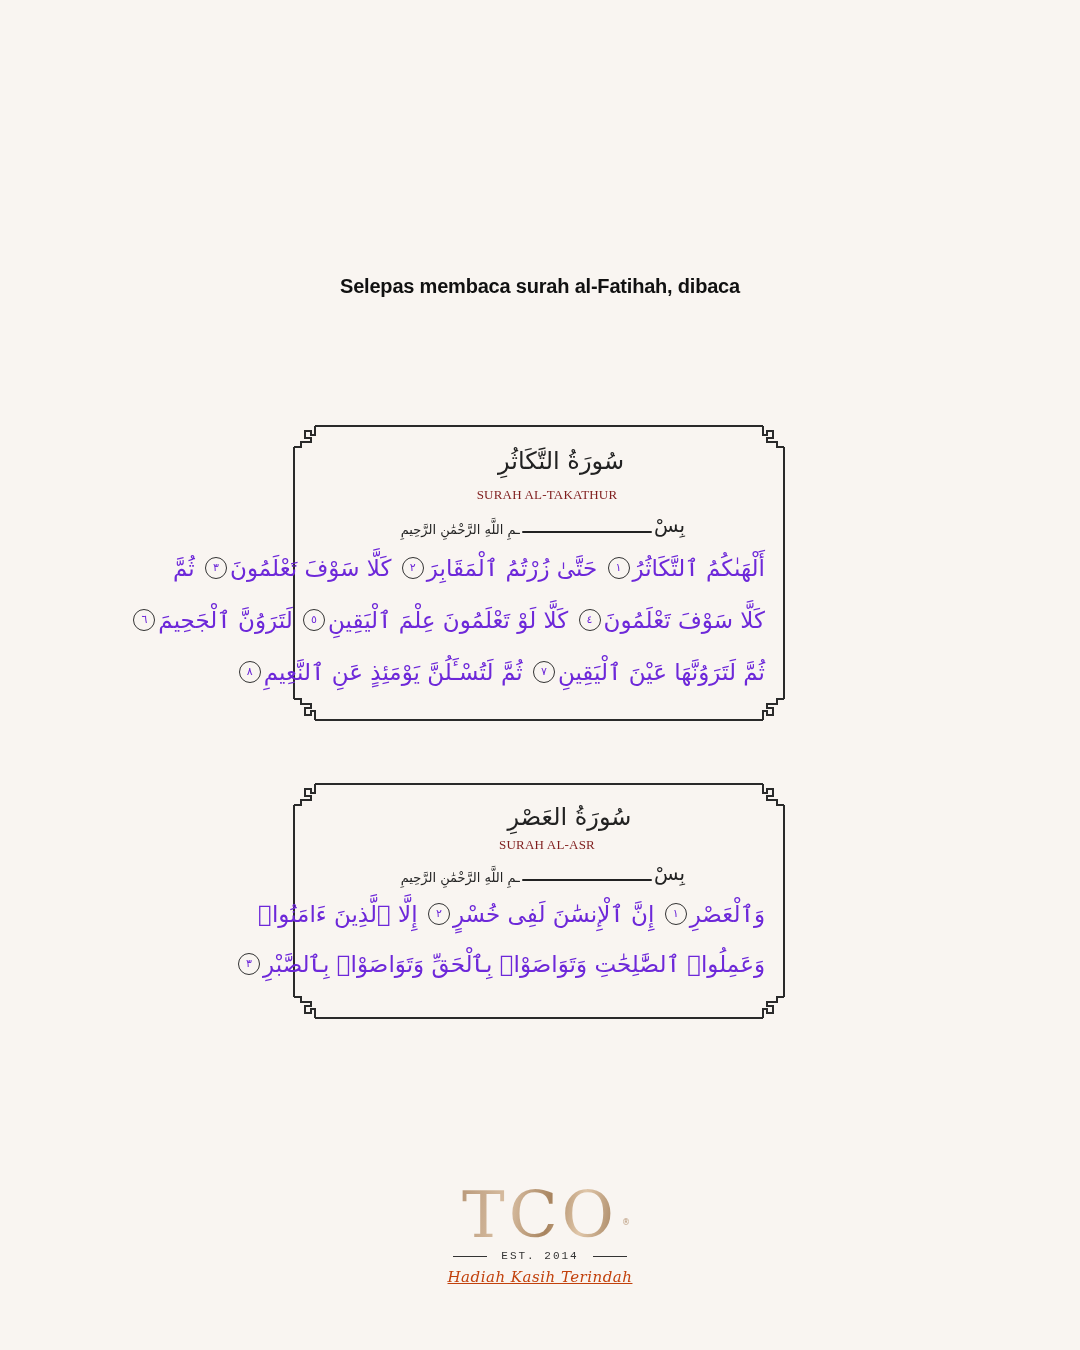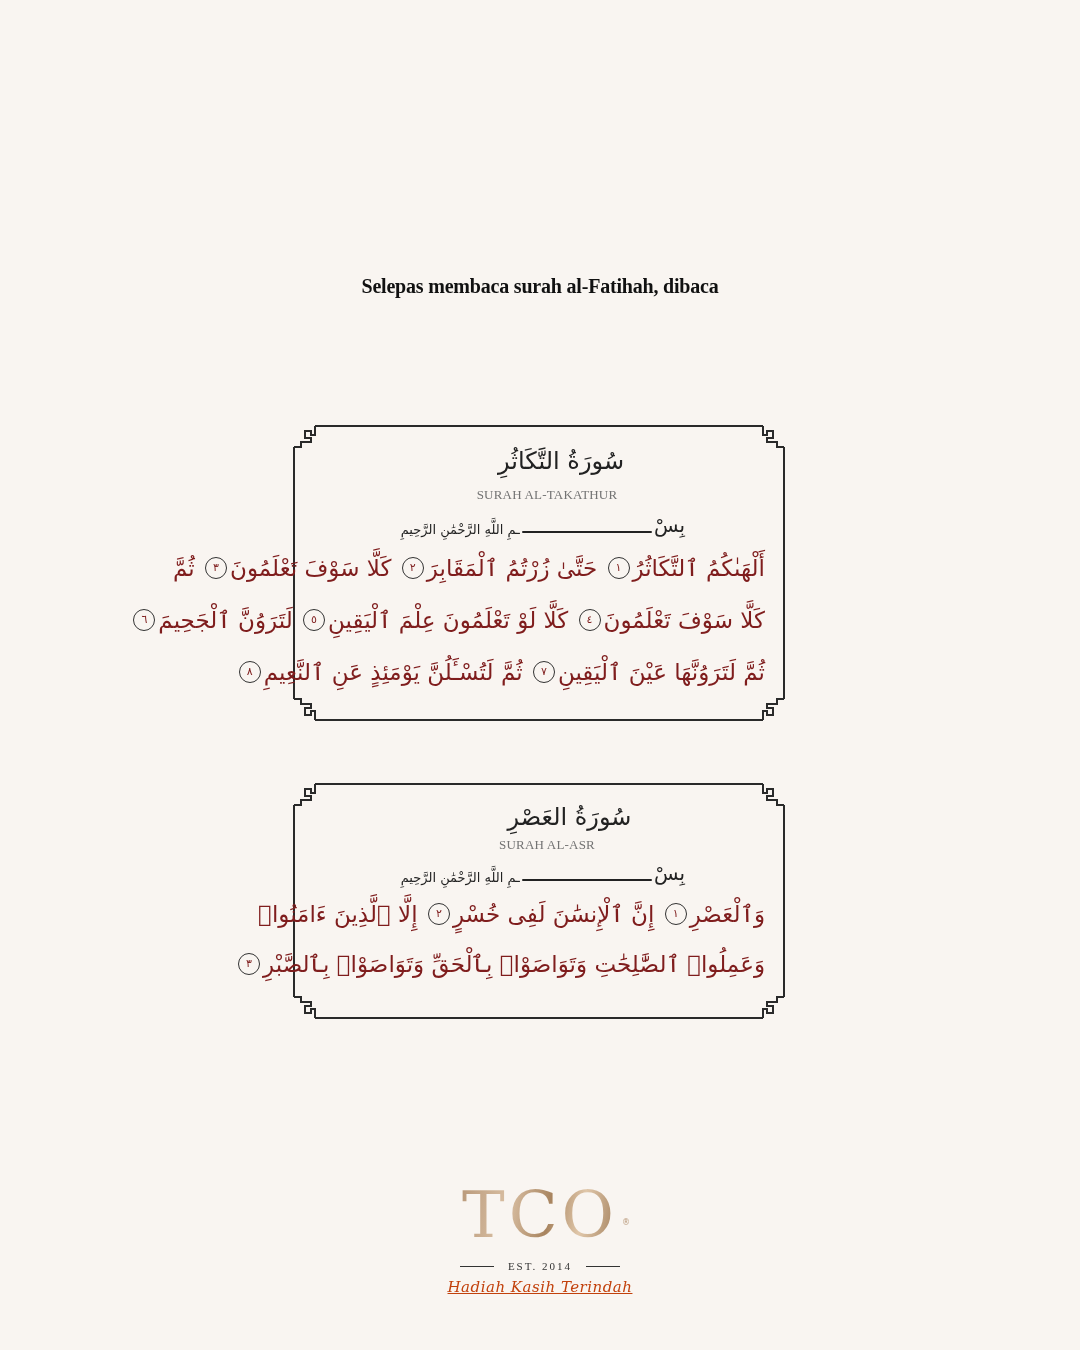--- a/index.html
+++ b/index.html
@@ -11,21 +11,21 @@
     position: relative;
     overflow: hidden;
     font-family: "DejaVu Serif", serif;
     color: #1a1a1a;
   }
   .intro {
     position: absolute;
     left: 0; right: 0;
     top: 266px;
     text-align: center;
-    font-family: Liberation Serif, serif;
+    font-family: Liberation Sans, sans-serif;
     font-weight: bold;
     font-size: 20px;
     line-height: 40px;
     color: #111;
     letter-spacing: -0.2px;
   }
   .intro div { display: block; }
 
   .frame {
     position: absolute;
@@ -45,21 +45,21 @@
     font-size: 24px;
     color: #222;
     direction: rtl;
     text-align: center;
     padding-left: 44px;
   }
   .surah-en {
     position: absolute; left: 16px; right: 0;
     font-family: "Liberation Serif", serif;
     font-size: 13px;
-    color: #737373;
+    color: #7f1d1d;
     text-align: center;
     letter-spacing: 0.2px;
   }
   .bismillah {
     position: absolute;
     direction: rtl;
     font-family: "DejaVu Sans", sans-serif;
     font-size: 13px;
     color: #222;
     display: flex;
@@ -74,21 +74,21 @@
     width: 130px;
     margin: 0 2px 4px 2px;
     border-radius: 1px;
   }
   .ayah-line {
     position: absolute; left: 36px; right: 20px;
     direction: rtl;
     text-align: center;
     font-family: "DejaVu Sans", sans-serif;
     font-size: 23px;
-    color: #7f1d1d;
+    color: #6d28d9;
     white-space: nowrap;
   }
   .ayah-marker {
     display: inline-block;
     width: 20px; height: 20px;
     border: 1.5px solid #333;
     border-radius: 50%;
     font-size: 11px;
     line-height: 20px;
     text-align: center;
@@ -121,22 +121,22 @@
     position: absolute;
     right: -12px; top: 8px;
     font-size: 8px;
     color: #b9997a;
     letter-spacing: 0;
     font-family: "DejaVu Sans", sans-serif;
   }
   .logo-est {
     display: flex; align-items: center; justify-content: center;
     gap: 14px;
-    margin-top: 10px;
-    font-family: Liberation Serif, serif;
+    margin-top: 0px;
+    font-family: Liberation Mono, monospace;
     font-size: 11px;
     letter-spacing: 2px;
     color: #333;
   }
   .logo-est .rule {
     display: inline-block; width: 34px; height: 1px; background: #333;
   }
   .logo-tagline {
     margin-top: 6px;
     font-family: "DejaVu Serif", serif;

